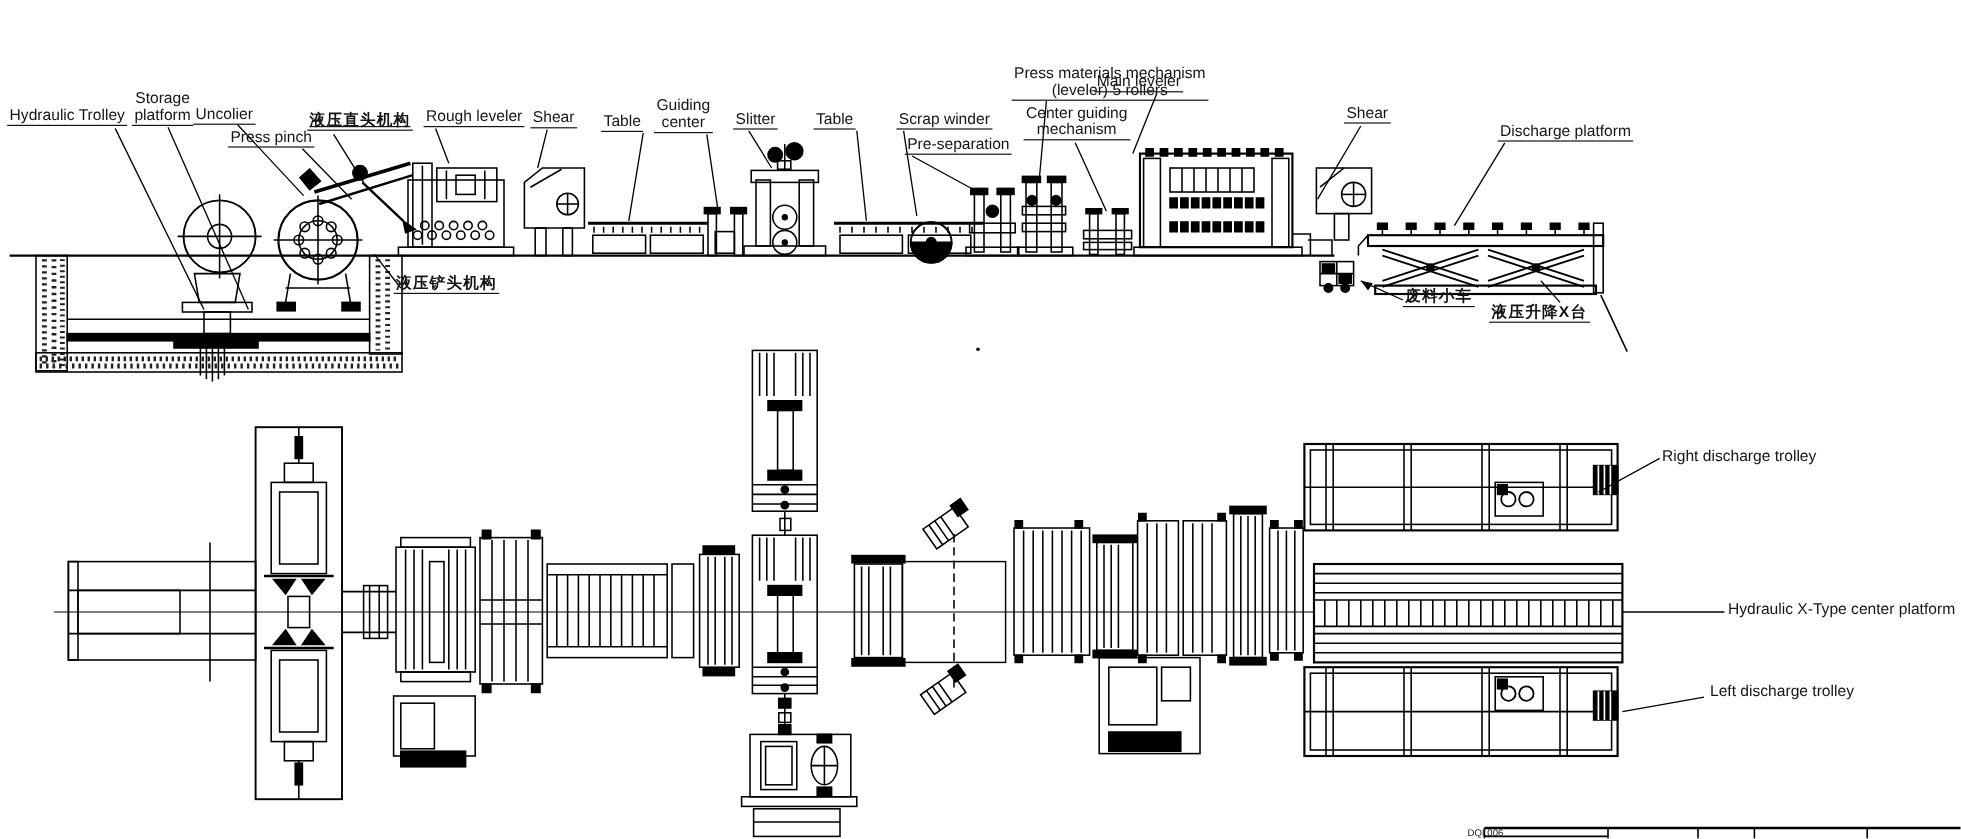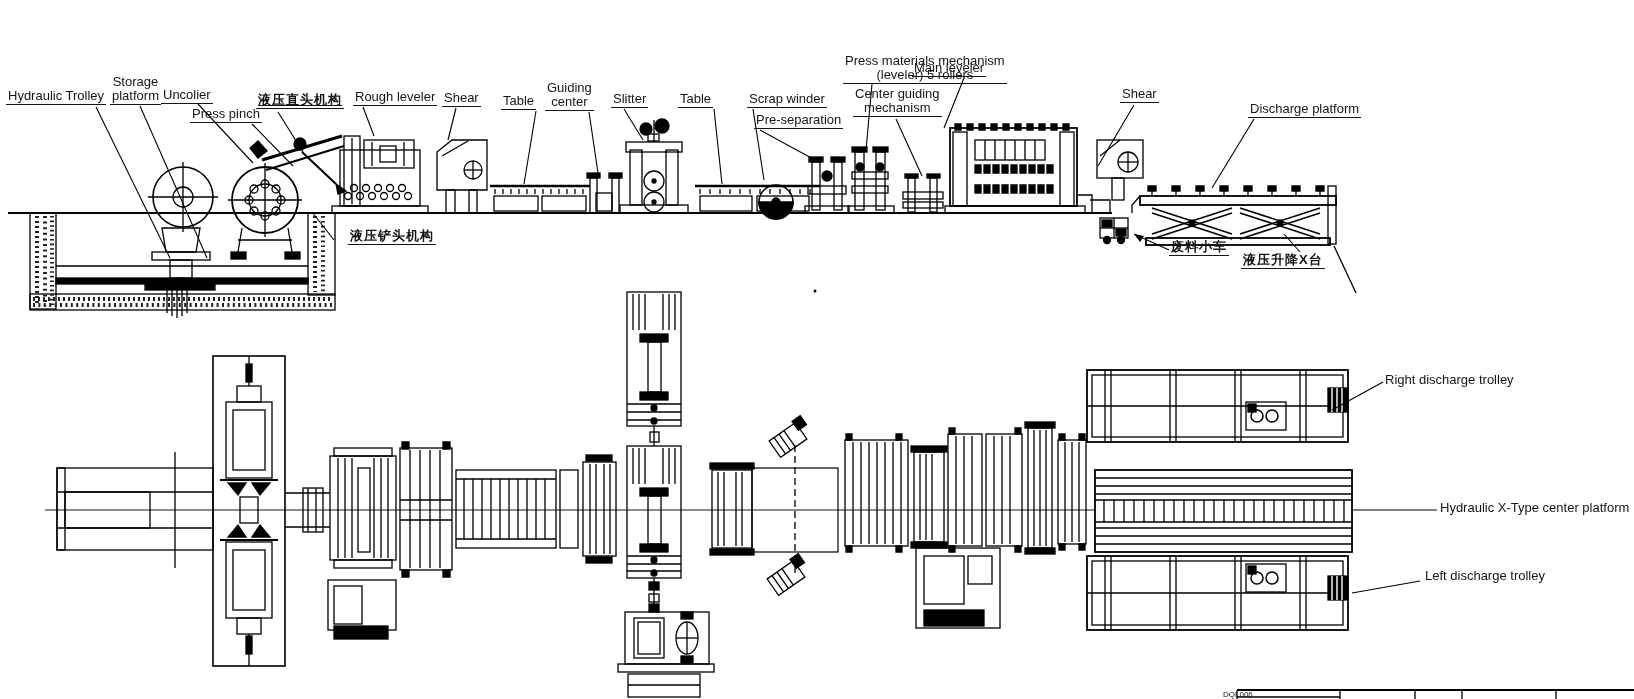--- a/index.html
+++ b/index.html
@@ -499,21 +499,21 @@
 <div class="lbl u" style="left:678px; top:92px;">Table</div>
 <div class="lbl u" style="left:747px; top:92px;">Scrap winder</div>
 <div class="lbl u" style="left:754px; top:113px;">Pre-separation</div>
 <div class="lbl u c" style="left:843px; top:54px;">Press materials mechanism
 (leveler) 5 rollers</div>
 <div class="lbl u" style="left:912px; top:61px;">Main leveler</div>
 <div class="lbl u c" style="left:853px; top:87px;">Center guiding
 mechanism</div>
 <div class="lbl u" style="left:1120px;top:87px;">Shear</div>
 <div class="lbl u" style="left:1248px;top:102px;">Discharge platform</div>
-<div class="lbl u cn" style="left:328px; top:229px;margin-left:20px;">液压铲头机构</div>
+<div class="lbl u cn" style="left:328px; top:229px;">液压铲头机构</div>
 <div class="lbl u cn" style="left:1169px;top:240px;">废料小车</div>
 <div class="lbl u cn" style="left:1241px;top:253px;">液压升降X台</div>
 
 <div class="lbl" style="left:1385px;top:373px;">Right discharge trolley</div>
 <div class="lbl" style="left:1440px;top:501px;">Hydraulic X-Type center platform</div>
 <div class="lbl" style="left:1425px;top:569px;">Left discharge trolley</div>
 
 <div class="lbl tiny" style="left:1223px;top:691px;">DQL006</div>
 
 </div>

